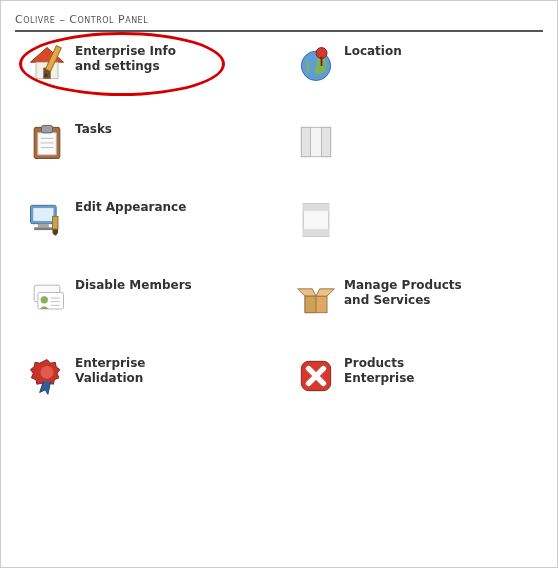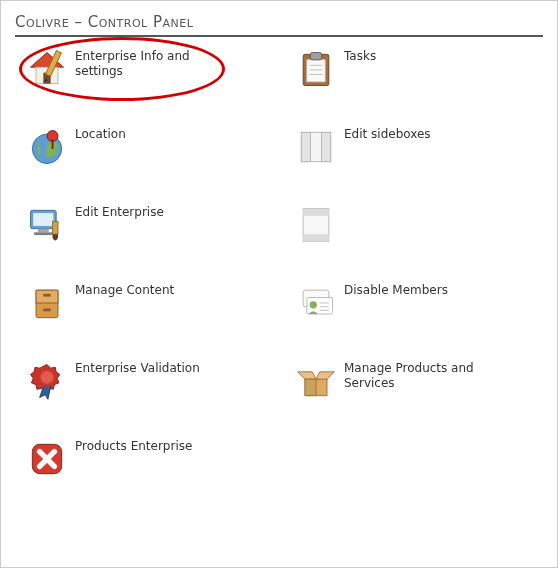--- a/index.html
+++ b/index.html
@@ -1,19 +1,19 @@
 <!DOCTYPE html>
 <html><head>
 <meta charset="utf-8">
 <style>
   html,body{margin:0;padding:0;font-family:"DejaVu Sans",Verdana,Arial,sans-serif;background:#fff;color:#333}
   .panel{box-sizing:border-box;width:558px;height:568px;border:1px solid #ccc;padding:10px 14px 14px 14px}
-  .title{font-variant:small-caps;font-size:15px;color:#555;border-bottom:2px solid #555;padding:2px 0 4px 0;letter-spacing:.5px}
+  .title{font-variant:small-caps;font-size:11px;color:#555;border-bottom:2px solid #555;padding:2px 0 4px 0;letter-spacing:.5px}
   .grid{display:grid;grid-template-columns:1fr 1fr;column-gap:20px;row-gap:34px;padding:10px 0 0 10px}
-  .item{display:flex;align-items:flex-start;gap:6px;cursor:pointer;text-decoration:none;color:#333;font-size:12px;font-weight:normal;position:relative}
+  .item{display:flex;align-items:flex-start;gap:6px;cursor:pointer;text-decoration:none;color:#333;font-size:12px;font-weight:bold;position:relative}
   .item .lbl{padding-top:2px;line-height:1.25;max-width:130px}
   .icon{width:44px;height:44px;flex:0 0 44px;display:flex;align-items:center;justify-content:center}
   .icon svg{width:44px;height:44px}
   .circle-highlight{position:absolute;left:-6px;top:-10px;width:200px;height:58px;border:3px solid #d40000;border-radius:50%/50%;pointer-events:none}
 </style>
 </head>
 <body>
 
 <div class="panel">
   <div class="title">Colivre – Control Panel</div>
@@ -30,127 +30,115 @@
           <rect x="28" y="4" width="6" height="28" transform="rotate(25 31 18)" fill="#e2a84a" stroke="#946b23"></rect>
           <polygon points="20,38 23,34 25,37" fill="#333"></polygon>
         </svg>
       </span>
       <span class="lbl">Enterprise Info and settings</span>
     </a>
 
     <a class="item">
       <span class="icon">
         <svg viewBox="0 0 48 48">
+          <circle cx="24" cy="26" r="16" fill="#5f9dd4" stroke="#2e6ca3" stroke-width="1"></circle>
+          <path d="M14 18 q6 8 0 18" fill="#7bb35a"></path>
+          <path d="M28 12 q10 6 6 20 q-6 5 -12 2 q2 -12 6 -22" fill="#7bb35a"></path>
+          <circle cx="30" cy="12" r="6" fill="#d43b2e" stroke="#7d1e14"></circle>
+          <rect x="29" y="16" width="2" height="10" fill="#7d1e14"></rect>
+        </svg>
+      </span>
+      <span class="lbl">Location</span>
+    </a>
+
+    <a class="item">
+      <span class="icon">
+        <svg viewBox="0 0 48 48">
           <rect x="10" y="8" width="28" height="34" rx="2" fill="#a76b3c" stroke="#6e4424"></rect>
           <rect x="14" y="14" width="20" height="24" fill="#fafafa" stroke="#c8c8c8"></rect>
           <rect x="18" y="6" width="12" height="8" rx="2" fill="#9aa0a6" stroke="#5c6064"></rect>
           <line x1="17" y1="20" x2="31" y2="20" stroke="#bbb"></line>
           <line x1="17" y1="25" x2="31" y2="25" stroke="#bbb"></line>
           <line x1="17" y1="30" x2="31" y2="30" stroke="#bbb"></line>
         </svg>
       </span>
       <span class="lbl">Tasks</span>
     </a>
 
     <a class="item">
       <span class="icon">
         <svg viewBox="0 0 48 48">
-          <circle cx="24" cy="26" r="16" fill="#5f9dd4" stroke="#2e6ca3" stroke-width="1"></circle>
-          <path d="M14 18 q6 8 0 18" fill="#7bb35a"></path>
-          <path d="M28 12 q10 6 6 20 q-6 5 -12 2 q2 -12 6 -22" fill="#7bb35a"></path>
-          <circle cx="30" cy="12" r="6" fill="#d43b2e" stroke="#7d1e14"></circle>
-          <rect x="29" y="16" width="2" height="10" fill="#7d1e14"></rect>
-        </svg>
-      </span>
-      <span class="lbl">Location</span>
-    </a>
-
-    <a class="item">
-      <span class="icon">
-        <svg viewBox="0 0 48 48">
           <rect x="8" y="8" width="32" height="32" fill="#f4f4f4" stroke="#b5b5b5"></rect>
           <rect x="8" y="8" width="10" height="32" fill="#e3e3e3" stroke="#b5b5b5"></rect>
           <rect x="30" y="8" width="10" height="32" fill="#e3e3e3" stroke="#b5b5b5"></rect>
         </svg>
       </span>
-      <span class="lbl">Edit sideboxes</span>
     </a>
 
     <a class="item">
       <span class="icon">
         <svg viewBox="0 0 48 48">
           <rect x="6" y="8" width="28" height="20" rx="2" fill="#6a9fce" stroke="#3d688e"></rect>
           <rect x="9" y="11" width="22" height="14" fill="#dff0fb"></rect>
           <rect x="14" y="28" width="12" height="4" fill="#a6a6a6"></rect>
           <rect x="10" y="32" width="20" height="3" fill="#7d7d7d"></rect>
           <rect x="30" y="20" width="6" height="14" fill="#caa24a" stroke="#8a6e2c"></rect>
           <path d="M30 34 h6 v4 q-3 6 -6 0 z" fill="#5c3b1e"></path>
         </svg>
       </span>
-      <span class="lbl">Edit Enterprise</span>
+      <span class="lbl">Edit Appearance</span>
     </a>
 
     <a class="item">
       <span class="icon">
         <svg viewBox="0 0 48 48">
           <rect x="10" y="6" width="28" height="36" fill="#f8f8f8" stroke="#b5b5b5"></rect>
           <rect x="10" y="6" width="28" height="8" fill="#dcdcdc"></rect>
           <rect x="10" y="34" width="28" height="8" fill="#dcdcdc"></rect>
         </svg>
       </span>
     </a>
 
-    <a class="item">
-      <span class="icon">
-        <svg viewBox="0 0 48 48">
-          <rect x="12" y="10" width="24" height="30" rx="2" fill="#d99a4b" stroke="#8a5d25"></rect>
-          <rect x="12" y="10" width="24" height="14" fill="#e4ab63" stroke="#8a5d25"></rect>
-          <rect x="20" y="14" width="8" height="3" fill="#8a5d25"></rect>
-          <rect x="20" y="30" width="8" height="3" fill="#8a5d25"></rect>
-        </svg>
-      </span>
-      <span class="lbl">Manage Content</span>
-    </a>
 
     <a class="item">
       <span class="icon">
         <svg viewBox="0 0 48 48">
           <rect x="10" y="10" width="28" height="18" rx="2" fill="#fafafa" stroke="#b5b5b5"></rect>
           <rect x="14" y="18" width="28" height="18" rx="2" fill="#ffffff" stroke="#b5b5b5"></rect>
           <circle cx="21" cy="26" r="4" fill="#8aad5b"></circle>
           <path d="M16 36 q5 -6 10 0" fill="#8aad5b"></path>
           <line x1="28" y1="24" x2="38" y2="24" stroke="#bbb"></line>
           <line x1="28" y1="28" x2="38" y2="28" stroke="#bbb"></line>
           <line x1="28" y1="32" x2="38" y2="32" stroke="#bbb"></line>
         </svg>
       </span>
       <span class="lbl">Disable Members</span>
     </a>
 
     <a class="item">
       <span class="icon">
         <svg viewBox="0 0 48 48">
-          <path d="M24 6 l4 4 5 -1 1 5 4 3 -3 4 2 5 -5 2 -1 5 -5 -1 -4 4 -4 -4 -5 1 -1 -5 -5 -2 2 -5 -3 -4 4 -3 1 -5 5 1 z" fill="#c7342b" stroke="#7d1e14"></path>
-          <circle cx="24" cy="20" r="7" fill="#e25b4d"></circle>
-          <path d="M20 30 l-4 12 6 -3 3 5 3 -14" fill="#2f5f9c" stroke="#1d3d66"></path>
-        </svg>
-      </span>
-      <span class="lbl">Enterprise Validation</span>
-    </a>
-
-    <a class="item">
-      <span class="icon">
-        <svg viewBox="0 0 48 48">
           <rect x="12" y="22" width="24" height="18" fill="#ddaa66" stroke="#9c7038"></rect>
           <polygon points="12,22 4,14 20,14 24,22" fill="#eac088" stroke="#9c7038"></polygon>
           <polygon points="36,22 44,14 28,14 24,22" fill="#eac088" stroke="#9c7038"></polygon>
           <polygon points="12,22 24,22 24,40 12,40" fill="#caa25a" stroke="#9c7038"></polygon>
         </svg>
       </span>
       <span class="lbl">Manage Products and Services</span>
+    </a>
+
+    <a class="item">
+      <span class="icon">
+        <svg viewBox="0 0 48 48">
+          <path d="M24 6 l4 4 5 -1 1 5 4 3 -3 4 2 5 -5 2 -1 5 -5 -1 -4 4 -4 -4 -5 1 -1 -5 -5 -2 2 -5 -3 -4 4 -3 1 -5 5 1 z" fill="#c7342b" stroke="#7d1e14"></path>
+          <circle cx="24" cy="20" r="7" fill="#e25b4d"></circle>
+          <path d="M20 30 l-4 12 6 -3 3 5 3 -14" fill="#2f5f9c" stroke="#1d3d66"></path>
+        </svg>
+      </span>
+      <span class="lbl">Enterprise Validation</span>
     </a>
 
     <a class="item">
       <span class="icon">
         <svg viewBox="0 0 48 48">
           <rect x="8" y="8" width="32" height="32" rx="8" fill="#d43b2e" stroke="#7d1e14"></rect>
           <path d="M16 16 L32 32 M32 16 L16 32" stroke="#fff" stroke-width="6" stroke-linecap="round"></path>
         </svg>
       </span>
       <span class="lbl">Products Enterprise</span>

